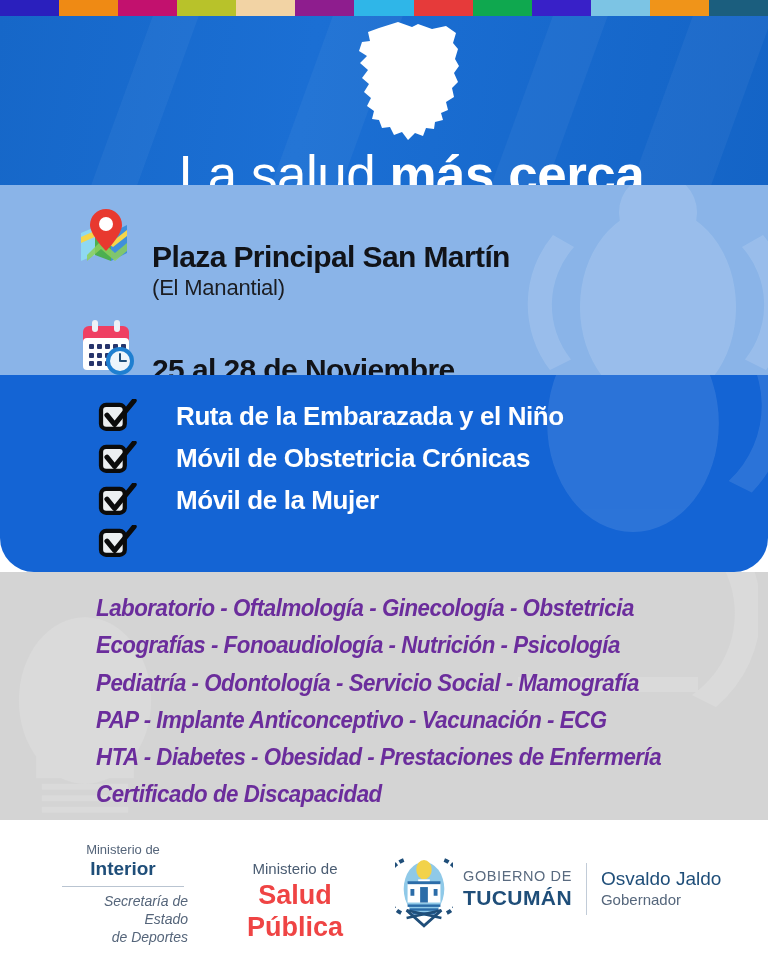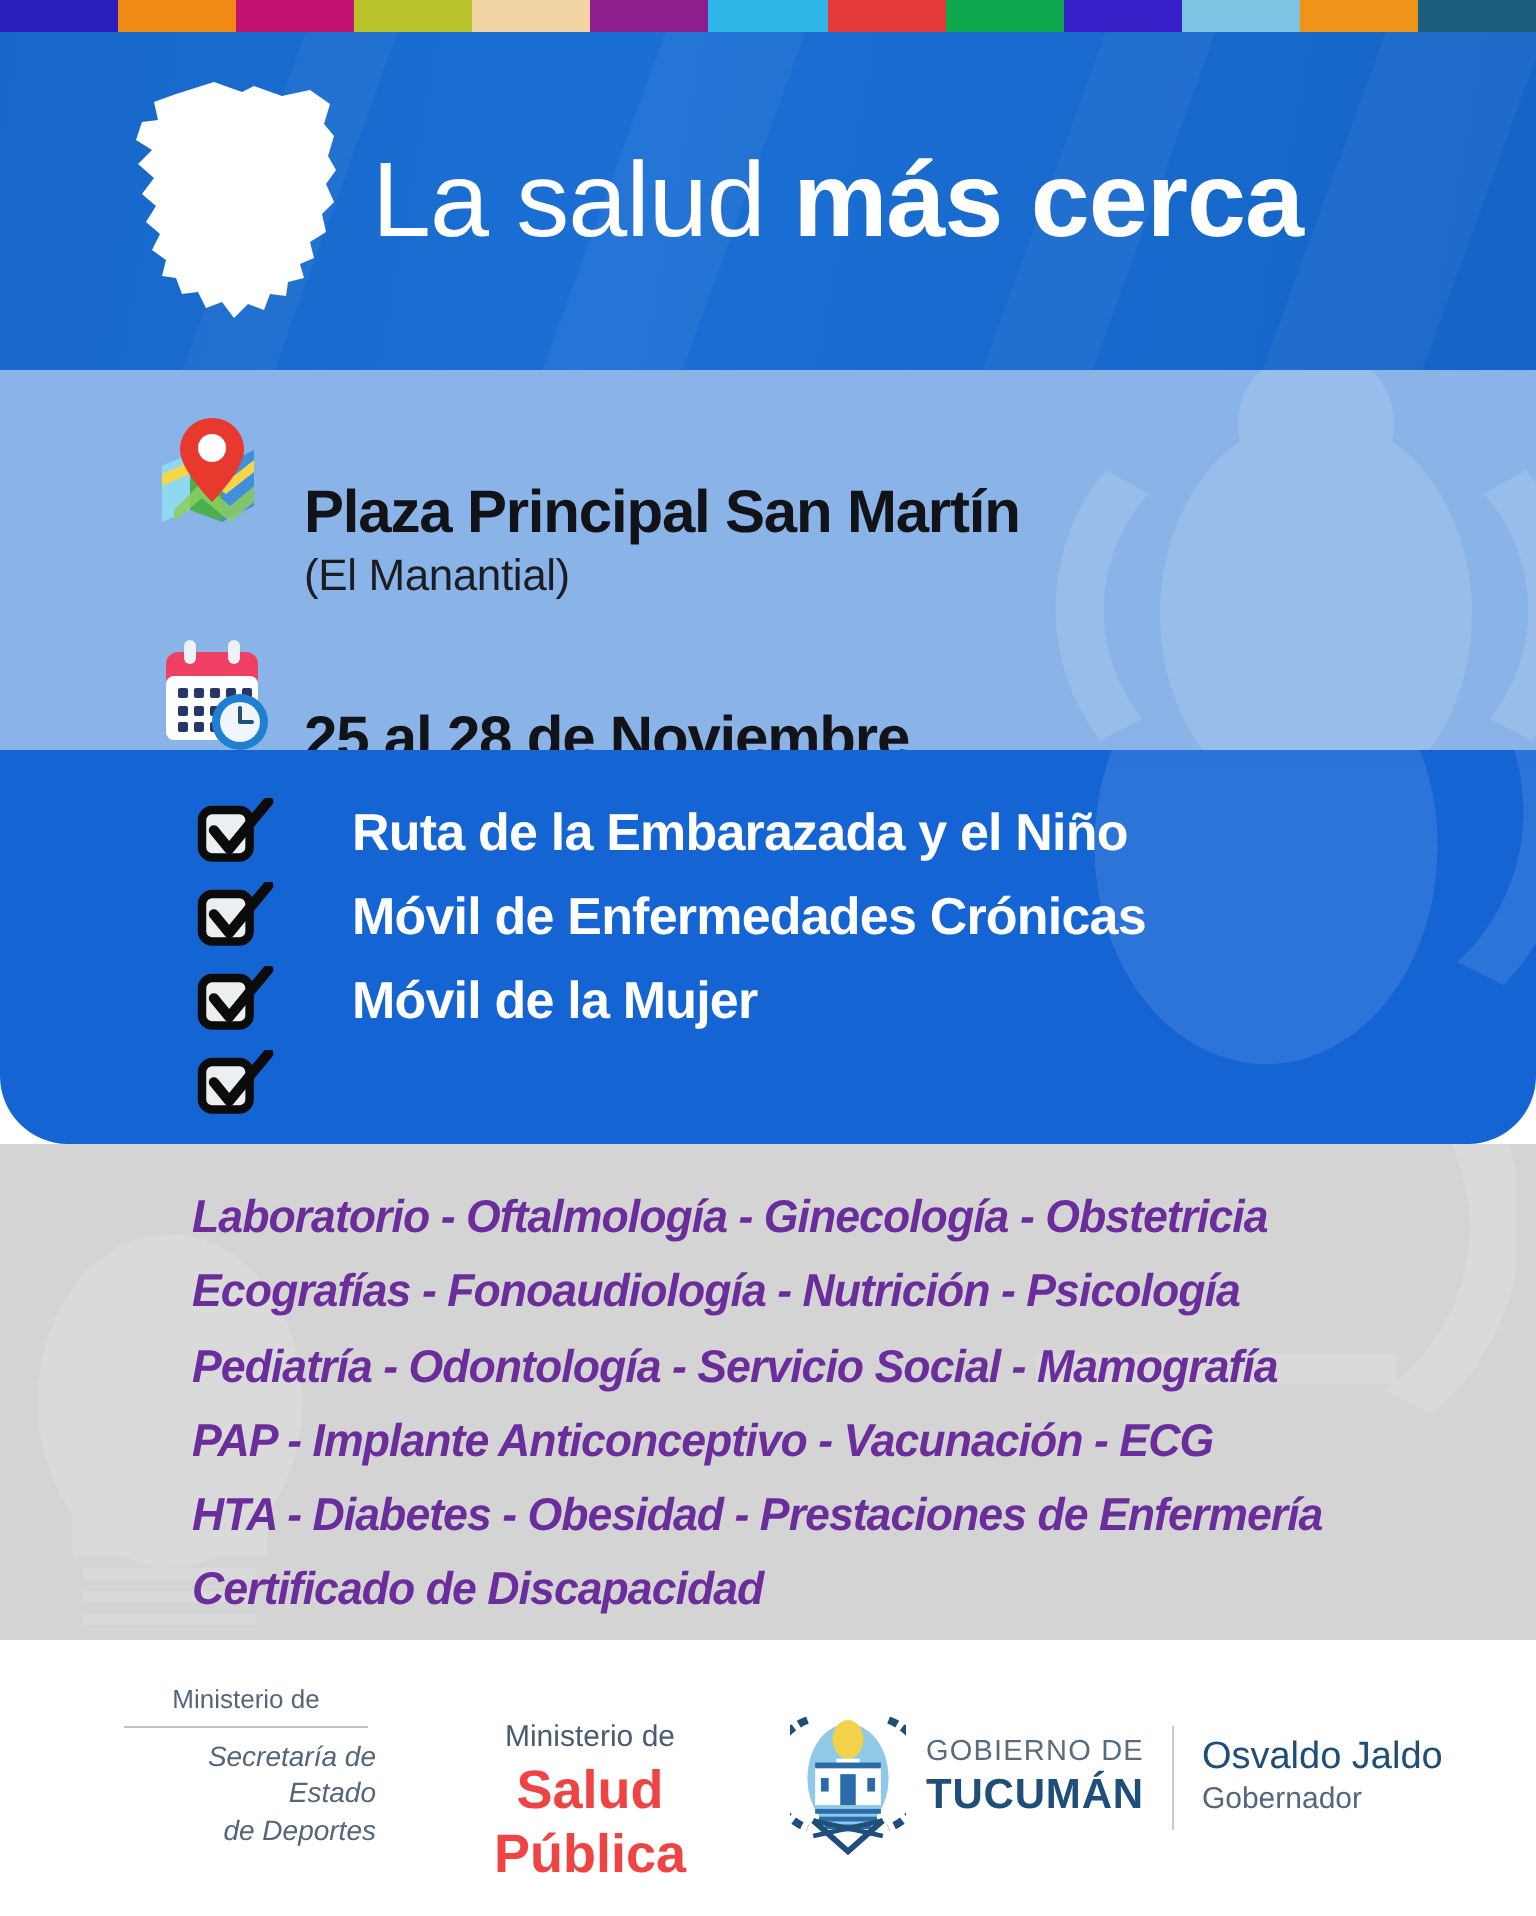--- a/index.html
+++ b/index.html
@@ -26,21 +26,21 @@
     background:linear-gradient(100deg,#1667c8 0%,#1b6fd4 40%,#1464c6 100%);
     overflow:hidden;
   }
   .header .diag {
     position:absolute; top:-40px; width:46px; height:260px;
     background:rgba(255,255,255,0.045);
     transform:skewX(-20deg);
   }
   .header-inner {
     position:relative; height:100%;
-    display:flex; align-items:center; padding-left:55px;
+    display:flex; align-items:center; padding-left:55px;flex-direction:column;
   }
   .map-logo { width:125px; height:132px; flex:0 0 auto; margin-right:6px; }
   .header-title {
     color:#ffffff; font-size:53px; line-height:1;
     letter-spacing:-0.5px; white-space:nowrap;
     font-weight:300;
   }
   .header-title .bold { font-weight:700; }
 
   
@@ -241,21 +241,21 @@
           <rect x="3" y="7" width="28" height="28" rx="6" fill="#eceff1" stroke="#0b0b0b" stroke-width="5"></rect>
           <path d="M10 19 L19 30 L42 2" fill="none" stroke="#0b0b0b" stroke-width="6" stroke-linecap="round" stroke-linejoin="round"></path>
         </svg>
         <span class="check-label">Ruta de la Embarazada y el Niño</span>
       </div>
       <div class="check-item">
         <svg class="check-box" viewBox="0 0 46 40">
           <rect x="3" y="7" width="28" height="28" rx="6" fill="#eceff1" stroke="#0b0b0b" stroke-width="5"></rect>
           <path d="M10 19 L19 30 L42 2" fill="none" stroke="#0b0b0b" stroke-width="6" stroke-linecap="round" stroke-linejoin="round"></path>
         </svg>
-        <span class="check-label">Móvil de Enfermedades Crónicas</span>
+        <span class="check-label">Móvil de Obstetricia Crónicas</span>
       </div>
       <div class="check-item">
         <svg class="check-box" viewBox="0 0 46 40">
           <rect x="3" y="7" width="28" height="28" rx="6" fill="#eceff1" stroke="#0b0b0b" stroke-width="5"></rect>
           <path d="M10 19 L19 30 L42 2" fill="none" stroke="#0b0b0b" stroke-width="6" stroke-linecap="round" stroke-linejoin="round"></path>
         </svg>
         <span class="check-label">Móvil de la Mujer</span>
       </div>
       <div class="check-item">
         <svg class="check-box" viewBox="0 0 46 40">
@@ -286,20 +286,21 @@
       <div class="serv-line">PAP - Implante Anticonceptivo - Vacunación - ECG</div>
       <div class="serv-line">HTA - Diabetes - Obesidad - Prestaciones de Enfermería</div>
       <div class="serv-line">Certificado de Discapacidad</div>
     </div>
   </div>
 
   <div class="footer">
 
     <div class="logo-interior">
       <div class="li-l1">Ministerio de</div>
+      <div class="li-l2">Interior</div>
       <div class="li-rule"></div>
       <div class="li-l3">Secretaría de Estado</div>
       <div class="li-l3">de Deportes</div>
     </div>
 
     <div class="logo-salud">
       <div class="ls-l1">Ministerio de</div>
       <div class="ls-l2">Salud Pública</div>
     </div>
 

